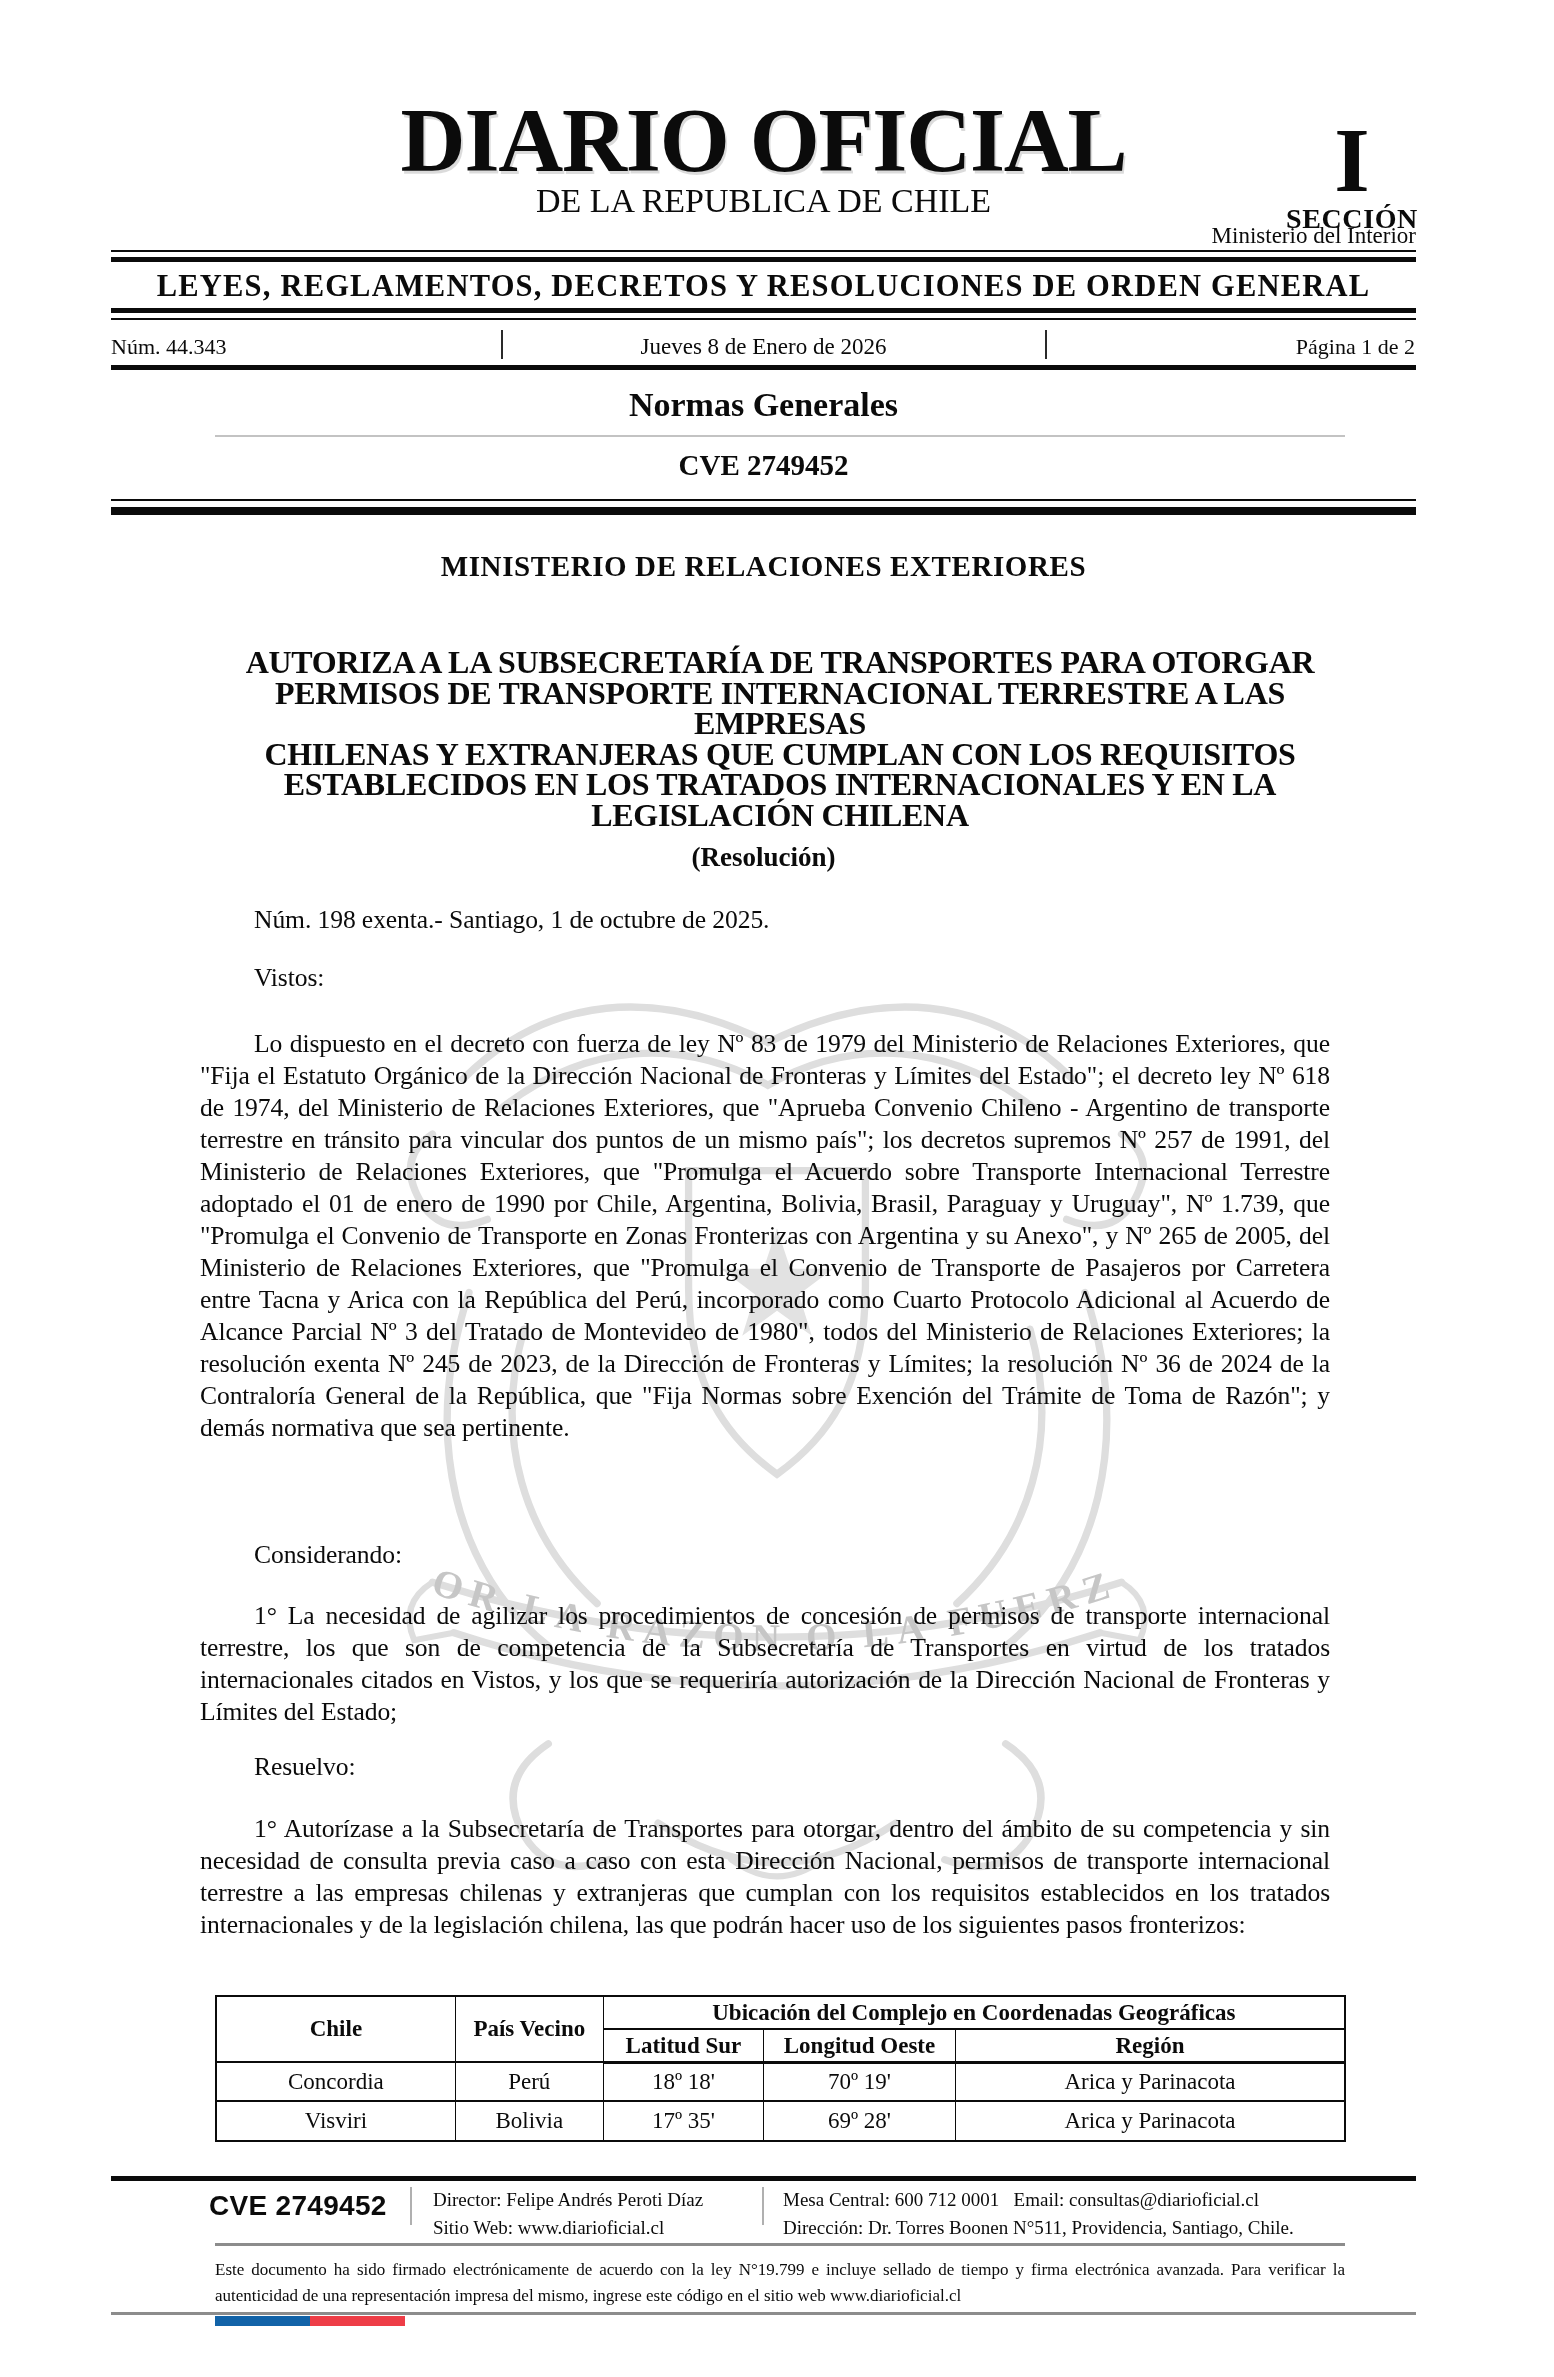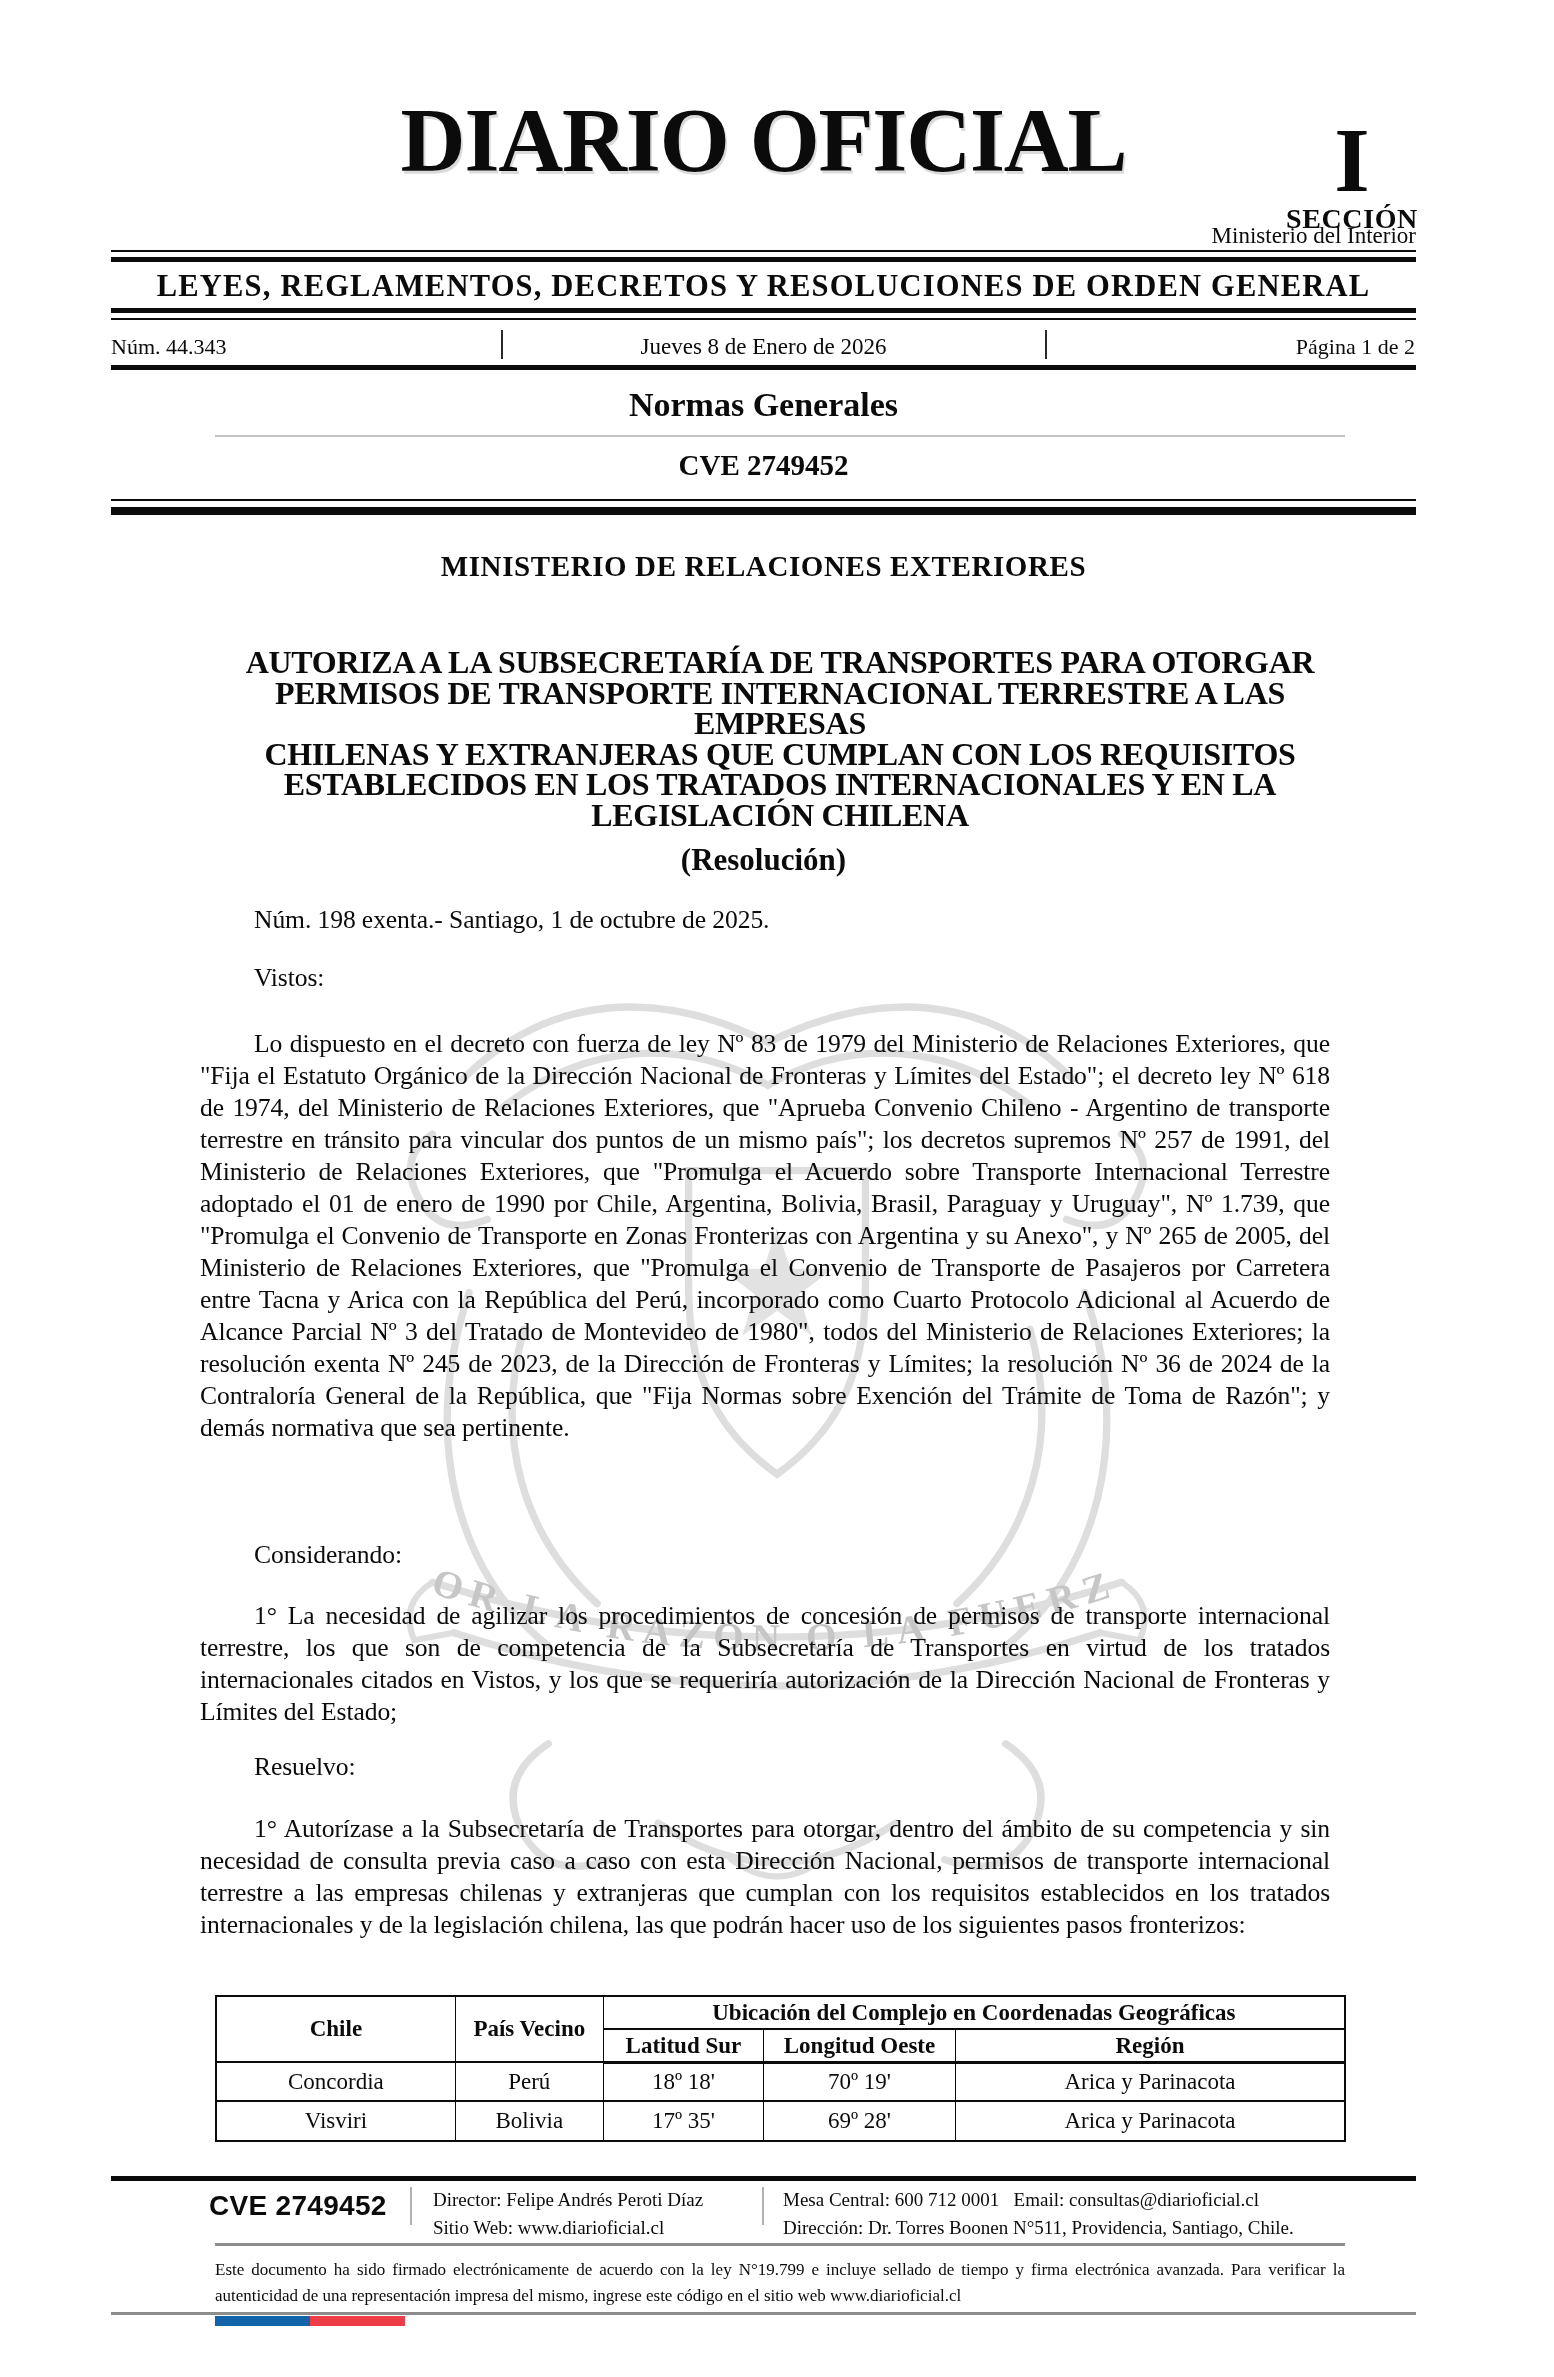--- a/index.html
+++ b/index.html
@@ -32,21 +32,21 @@
   .info-right{top:334px;right:139px;font-size:22px;}
   .vbar{position:absolute;top:330px;width:1.8px;height:29px;background:#2a2a2a;}
   .vbar1{left:501px;} .vbar2{left:1045px;}
   
   .normas{top:386px;left:111px;width:1305px;text-align:center;font-size:34px;font-weight:bold;}
   .cve-h{top:449px;left:111px;width:1305px;text-align:center;font-size:29px;font-weight:bold;}
   .ministry{top:550px;left:111px;width:1305px;text-align:center;font-size:29px;font-weight:bold;letter-spacing:0.6px;}
   .subsec{top:599px;left:111px;width:1305px;text-align:center;font-size:24.4px;}
   .doc-title{top:647px;left:215px;width:1130px;text-align:center;font-size:32px;line-height:30.5px;
              font-weight:bold;letter-spacing:-0.3px;}
-  .resol{top:842px;left:111px;width:1305px;text-align:center;font-size:31px;font-weight:bold;}
+  .resol{top:842px;left:111px;width:1305px;text-align:center;font-size:27px;font-weight:bold;}
   
   .body-text{left:200px;width:1130px;font-size:25.6px;line-height:32px;letter-spacing:-0.1px;
              text-align:justify;text-indent:54px;}
   .numline{top:904px;} .vistos-l{top:962px;} .vistos-t{top:1028px;}
   .consid-l{top:1539px;} .consid-t{top:1600px;}
   .resu-l{top:1751px;} .resu-t{top:1813px;}
   
   .ptable{position:absolute;top:1995px;left:215px;width:1131px;border-collapse:collapse;
           font-size:23px;table-layout:fixed;}
   .ptable th,.ptable td{border:1.8px solid #0b0b0b;text-align:center;vertical-align:middle;
@@ -101,20 +101,21 @@
     <path d="M715,455 l22,66 h70 l-56,42 21,68 -57,-41 -57,41 21,-68 -56,-42 h70 z" fill="#e2e2e2"></path>
     <path id="wm-banner-path" d="M 170,1060 Q 715,1235 1260,1060" fill="none" stroke="none"></path>
     <text font-family="Liberation Serif, DejaVu Serif, serif" font-size="64" font-weight="bold" fill="#c6c6c6" letter-spacing="14">
       <textPath href="#wm-banner-path" startOffset="50%" text-anchor="middle">POR LA RAZÓN O LA FUERZA</textPath>
     </text>
   </svg>
 
   <div class="layer">
 
     <div class="abs mast-title">DIARIO OFICIAL</div>
+    <div class="abs mast-sub">DE LA REPUBLICA DE CHILE</div>
     <div class="abs mast-min">Ministerio del Interior</div>
     <div class="abs section-block">
       <div class="section-roman">I</div>
       <div class="section-word">SECCIÓN</div>
     </div>
 
     <div class="rule ruleA1"></div>
     <div class="rule ruleA2"></div>
 
     <div class="abs banner">LEYES, REGLAMENTOS, DECRETOS Y RESOLUCIONES DE ORDEN GENERAL</div>

